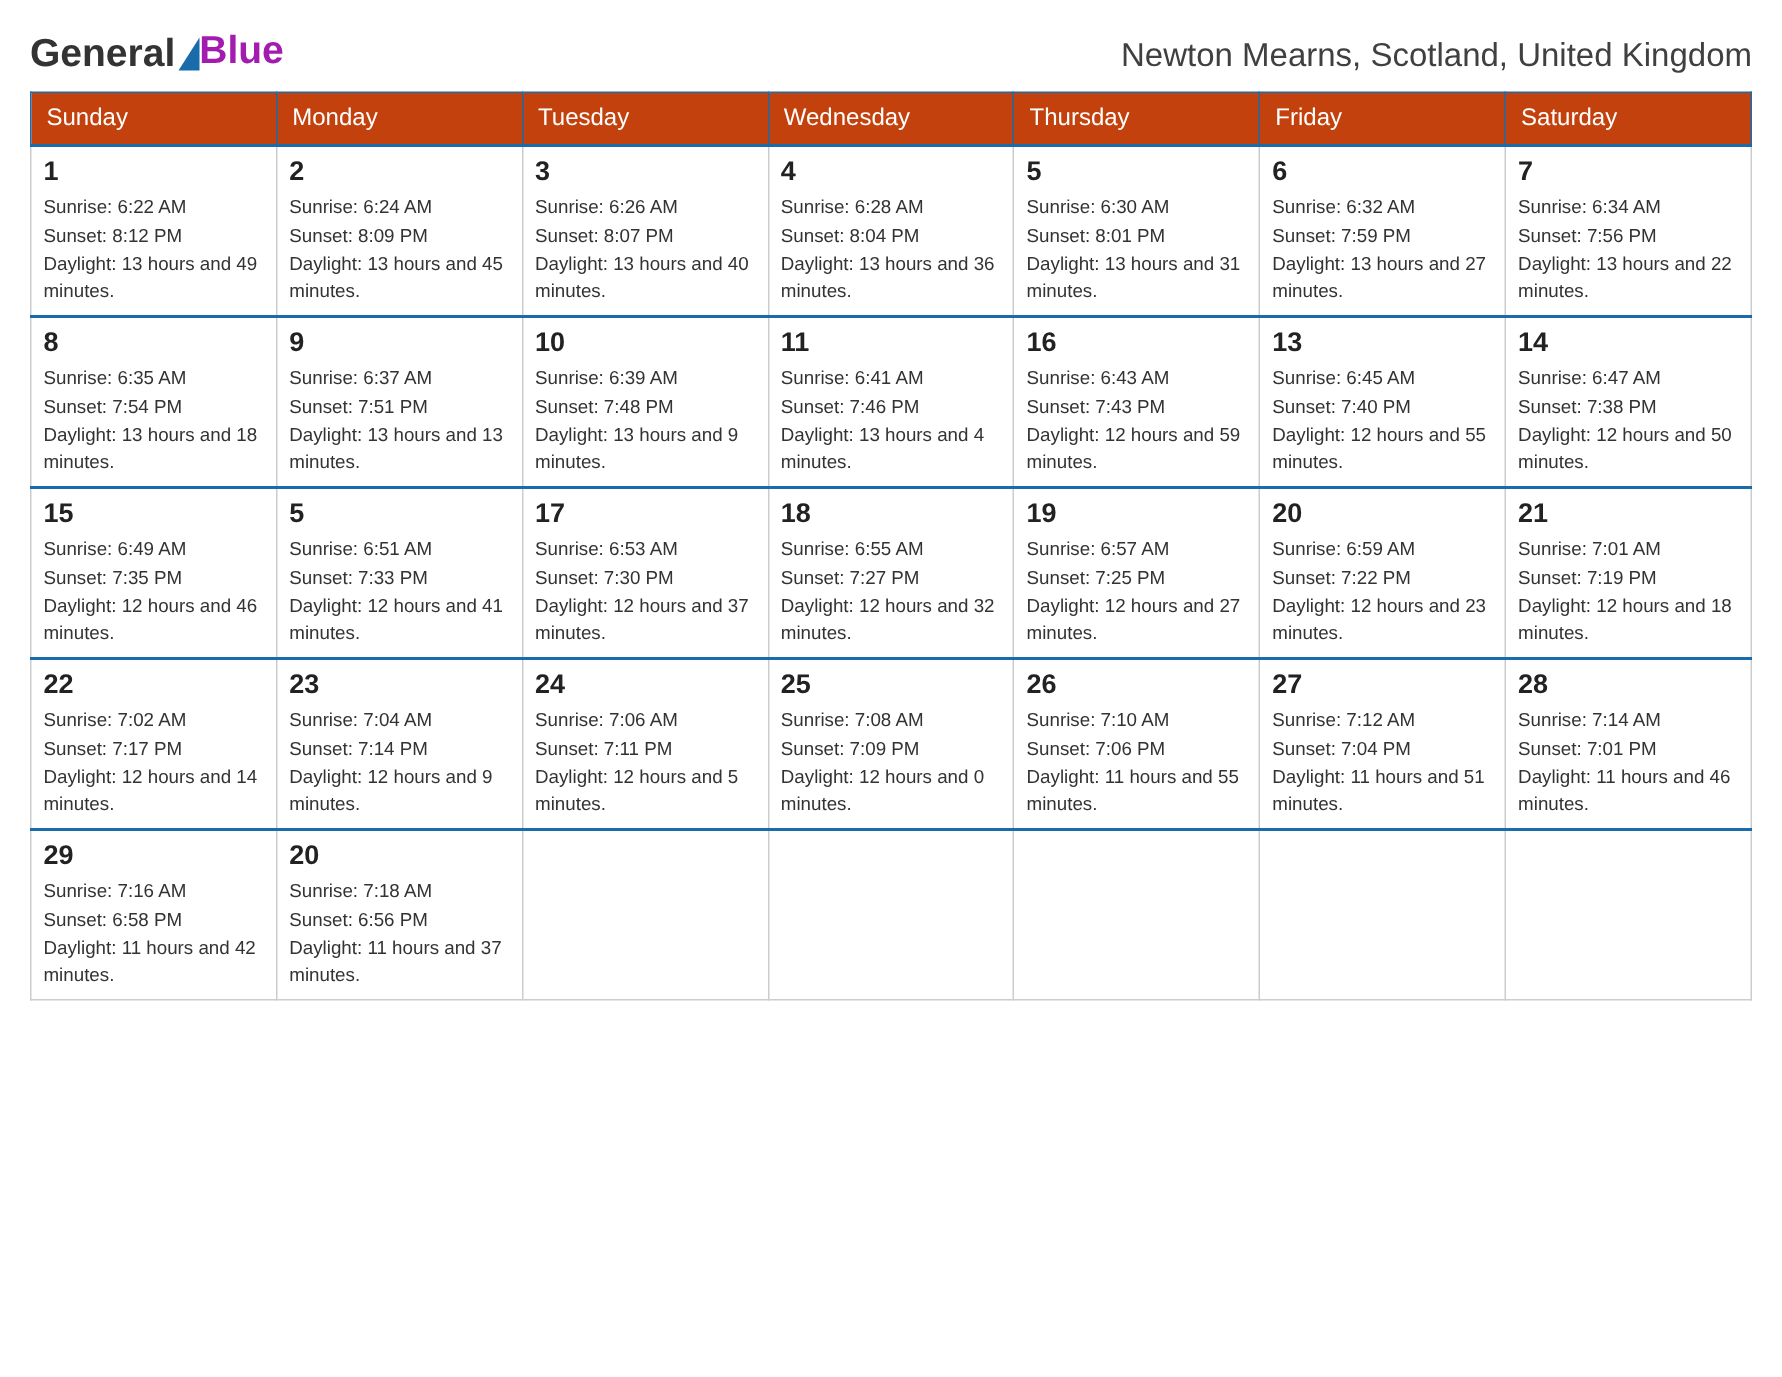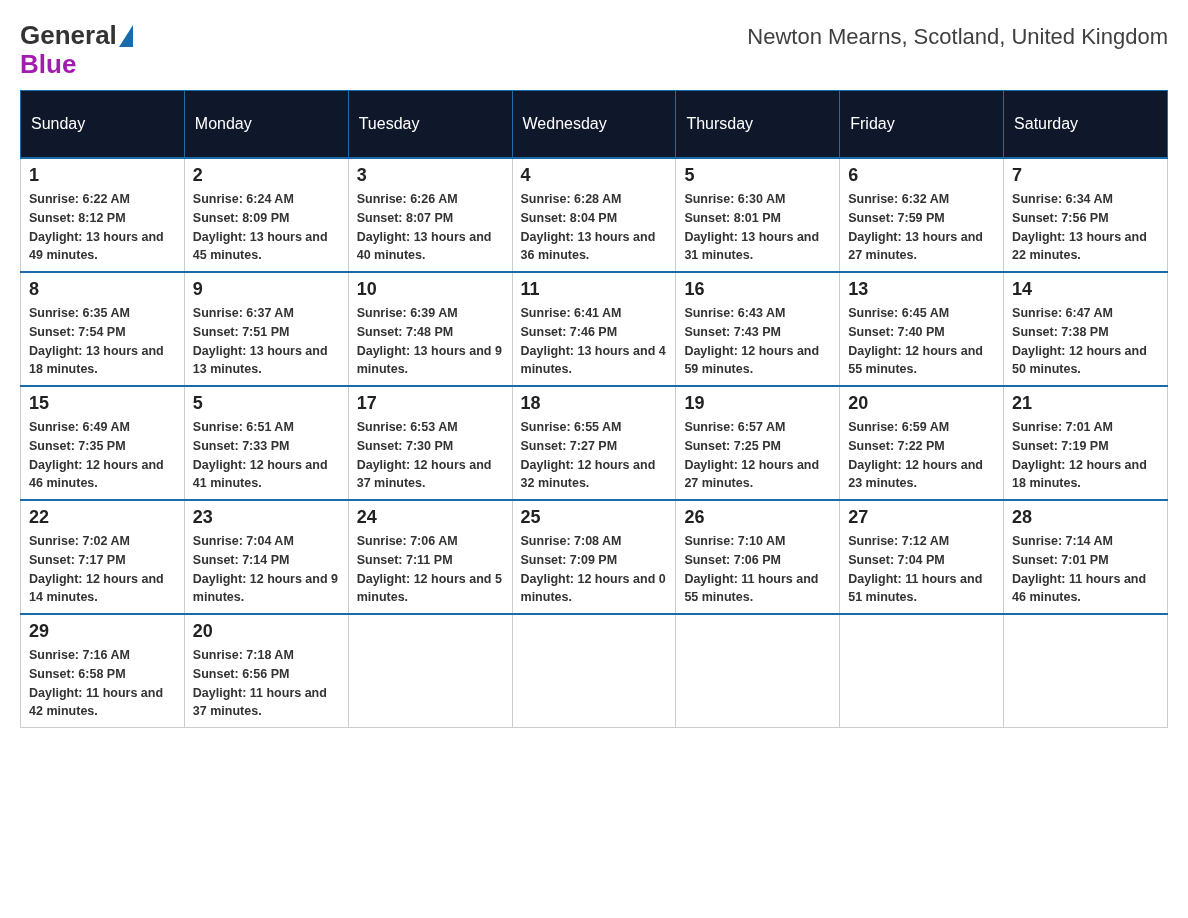--- a/index.html
+++ b/index.html
@@ -11,21 +11,21 @@
       min-height: 918px;
     }
     .header {
       display: flex;
       justify-content: space-between;
       align-items: flex-start;
       margin-bottom: 10px;
     }
     .logo {
       display: flex;
-      flex-direction: column;
+      flex-direction: row;
       align-items: flex-start;
     }
     .logo-top {
       display: flex;
       align-items: center;
     }
     .logo-general {
       font-size: 26px;
       font-weight: bold;
       color: #333;
@@ -57,24 +57,24 @@
       font-size: 22px;
       color: #404040;
       margin-top: 4px;
     }
     .calendar {
       width: 100%;
       border-collapse: collapse;
       border: 1px solid #aaa;
     }
     .calendar th {
-      background-color: #0f172a;
+      background-color: #c2410c;
       color: #fff;
       text-align: left;
-      padding: 24px 10px;
+      padding: 8px 10px;
       font-size: 16px;
       font-weight: normal;
       border: 1px solid #1a6baa;
     }
     .calendar td {
       vertical-align: top;
       padding: 6px 8px;
       border: 1px solid #ccc;
       width: calc(100% / 7);
       min-height: 100px;
@@ -82,21 +82,20 @@
     .day-number {
       font-size: 18px;
       font-weight: bold;
       color: #222;
       margin-bottom: 4px;
     }
     .day-info {
       font-size: 12.5px;
       color: #333;
       line-height: 1.5;
-      font-weight: bold;
     }
     .calendar tr {
       border-bottom: 2px solid #1a6baa;
     }
     .calendar tbody tr:last-child {
       border-bottom: 1px solid #aaa;
     }
     .empty-cell {
       background: #fff;
     }

